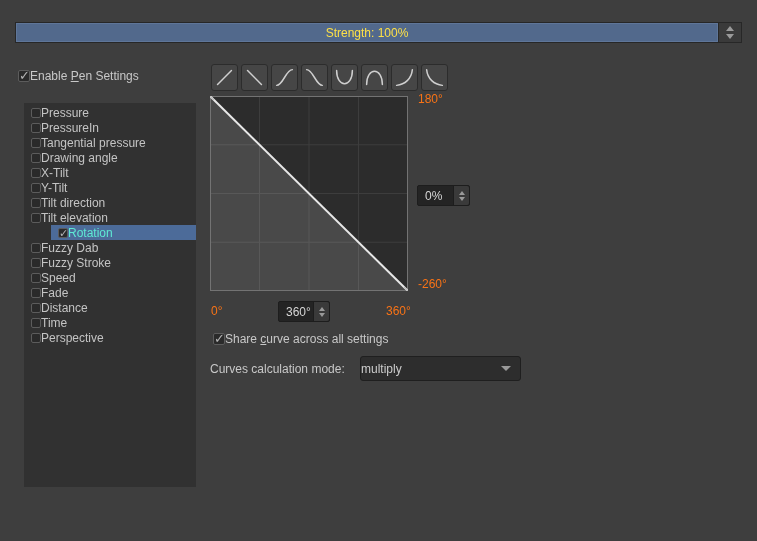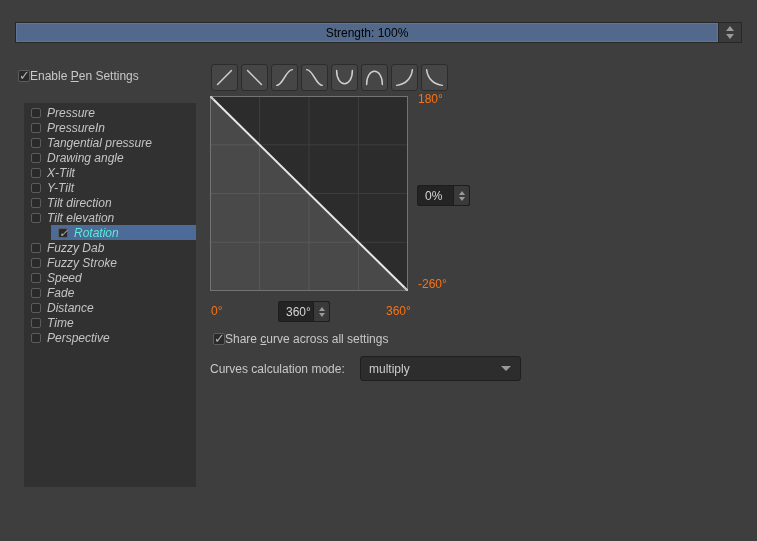--- a/index.html
+++ b/index.html
@@ -19,21 +19,21 @@
     left: 15px; top: 22px; width: 727px; height: 21px;
     display: flex;
     border: 1px solid #272727;
     background: #2f2f2f;
   }
   .strength-fill {
     flex: 1;
     background: #52698c;
     border: 1px solid #5f7699;
     display: flex; align-items: center; justify-content: center;
-    color: #000000;
+    color: #fde047;
   }
   .spinner-col {
     width: 23px;
     background: #3a3a3a;
     border-left: 1px solid #272727;
     display: flex; flex-direction: column; align-items: center; justify-content: center;
     gap: 3px;
   }
   .tri-up { width: 0; height: 0; border-left: 4px solid transparent; border-right: 4px solid transparent; border-bottom: 5px solid #9a9a9a; }
   .tri-down { width: 0; height: 0; border-left: 4px solid transparent; border-right: 4px solid transparent; border-top: 5px solid #9a9a9a; }
@@ -58,25 +58,24 @@
   .mn { text-decoration: underline; }
 
   
   .sensor-panel {
     left: 24px; top: 103px; width: 172px; height: 384px;
     background: #313131;
     padding-top: 2px;
   }
   .sensor-row {
     height: 15px;
-    display: flex; align-items: center; gap: 6px;
+    display: flex; align-items: center; 
     padding-left: 7px;
     color: #c4c4c4;
     cursor: default;
-    font-style: italic;
   }
   .sensor-row .checkbox { width: 10px; height: 10px; }
   .sensor-row .checkbox.checked::after { font-size: 11px; top: -2px; left: 0; }
   .sensor-row.selected { background: #4c6b99; color: #5eead4; margin-left: 27px; }
 
   
   .preset-row { left: 211px; top: 64px; display: flex; gap: 3px; }
   .preset-btn {
     width: 27px; height: 27px;
     background: #464646;
@@ -120,21 +119,21 @@
 
   
   .dropdown {
     left: 360px; top: 356px; width: 161px; height: 25px;
     background: #2d2d2d;
     border: 1px solid #1f1f1f;
     border-radius: 3px;
     display: flex; align-items: center;
     color: #cccccc;
   }
-  .dropdown .val { flex: 1; padding-left: 8px; }
+  .dropdown .val { flex: 1; }
   .dropdown .dd-arrow {
     width: 0; height: 0; margin-right: 9px;
     border-left: 5px solid transparent; border-right: 5px solid transparent;
     border-top: 5px solid #999999;
   }
 </style>
 </head>
 <body>
 
 <div class="abs strength-widget">

